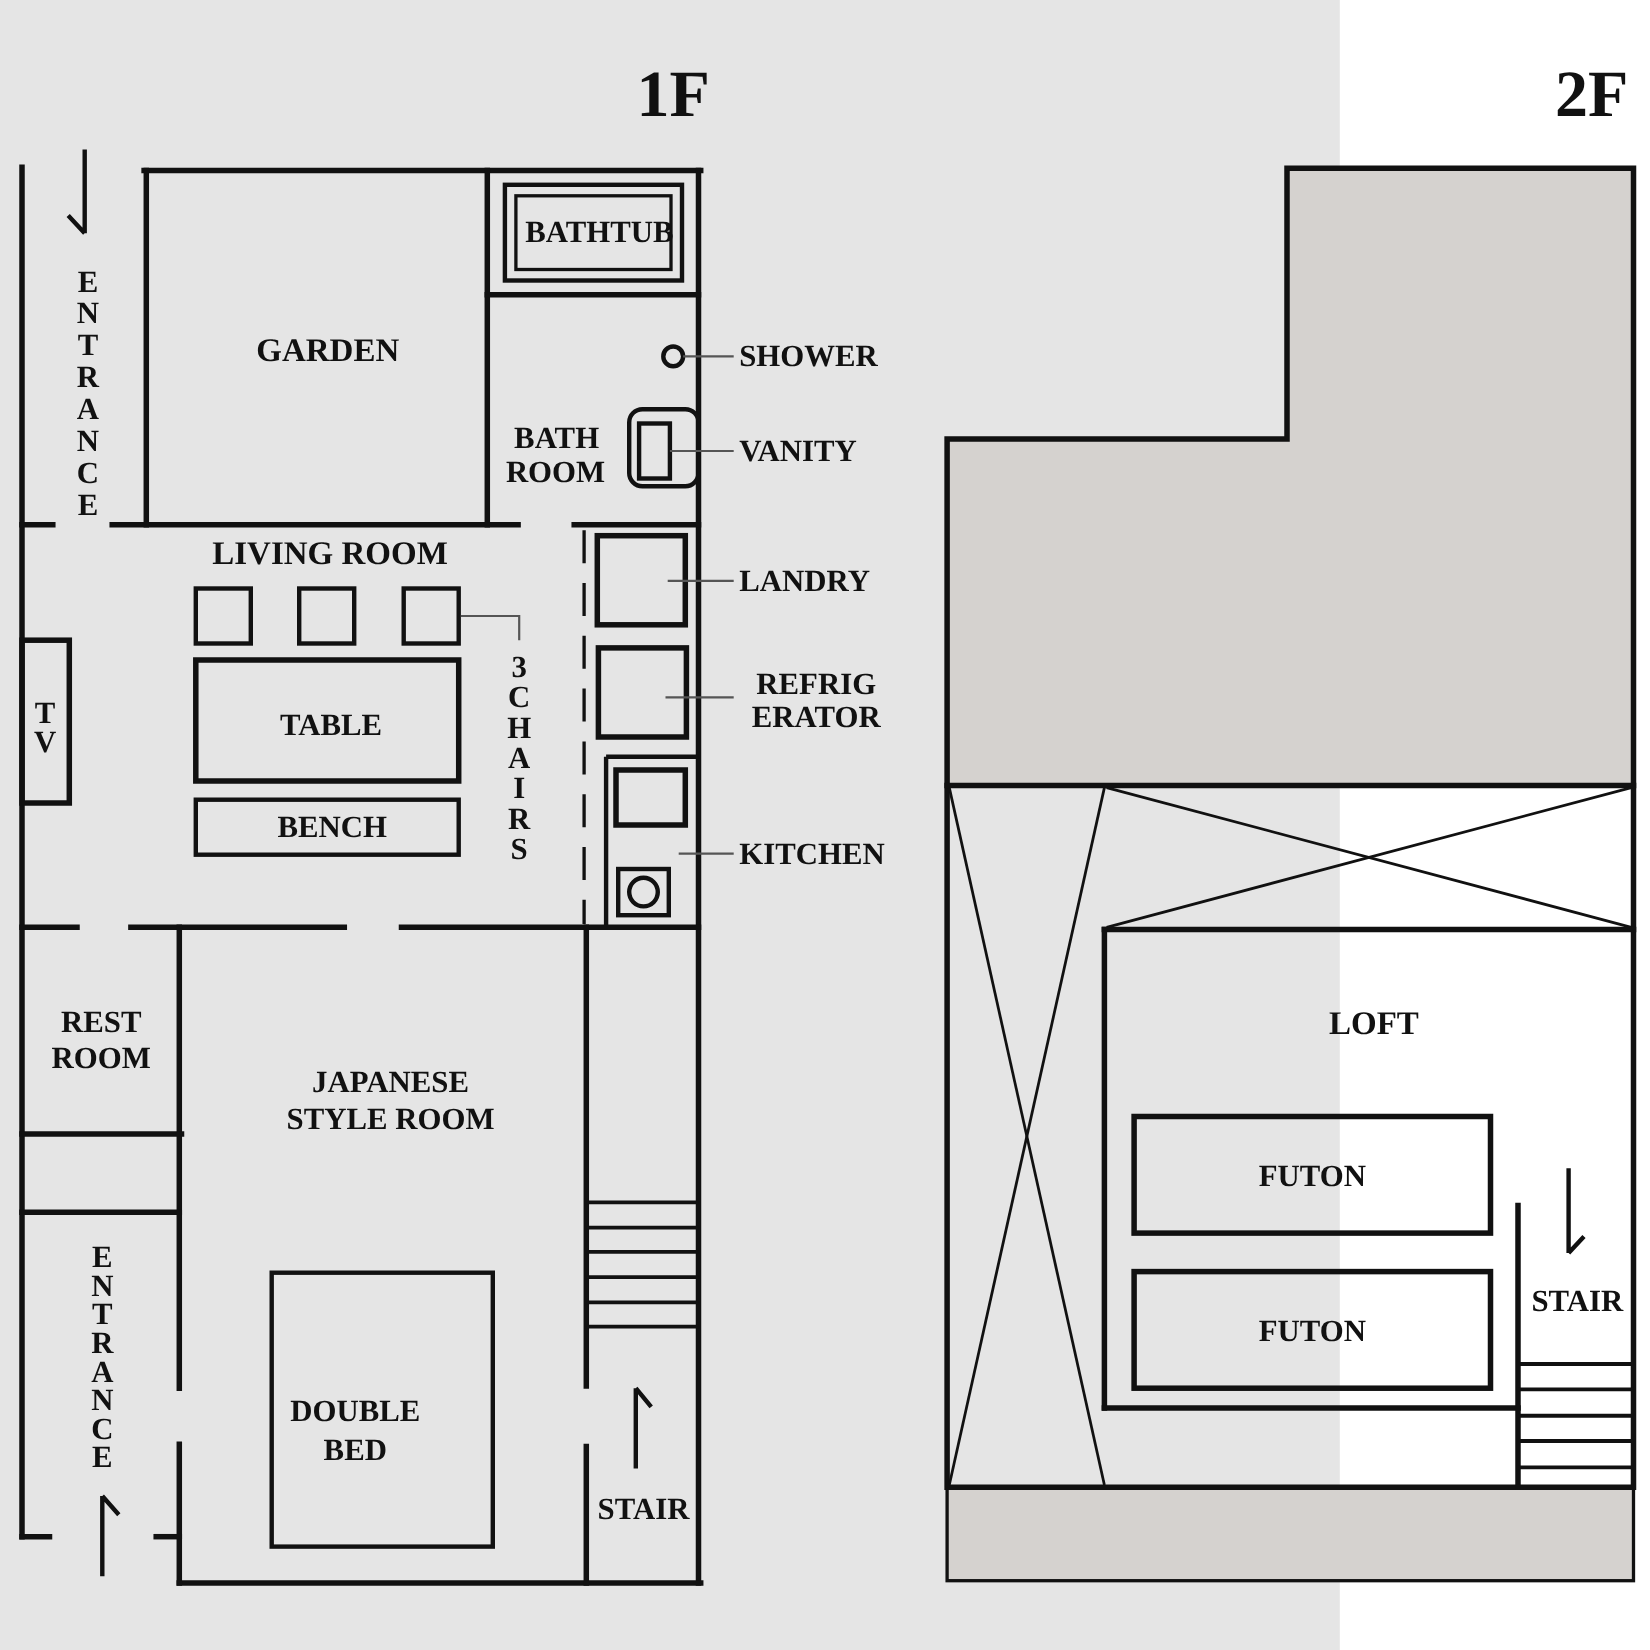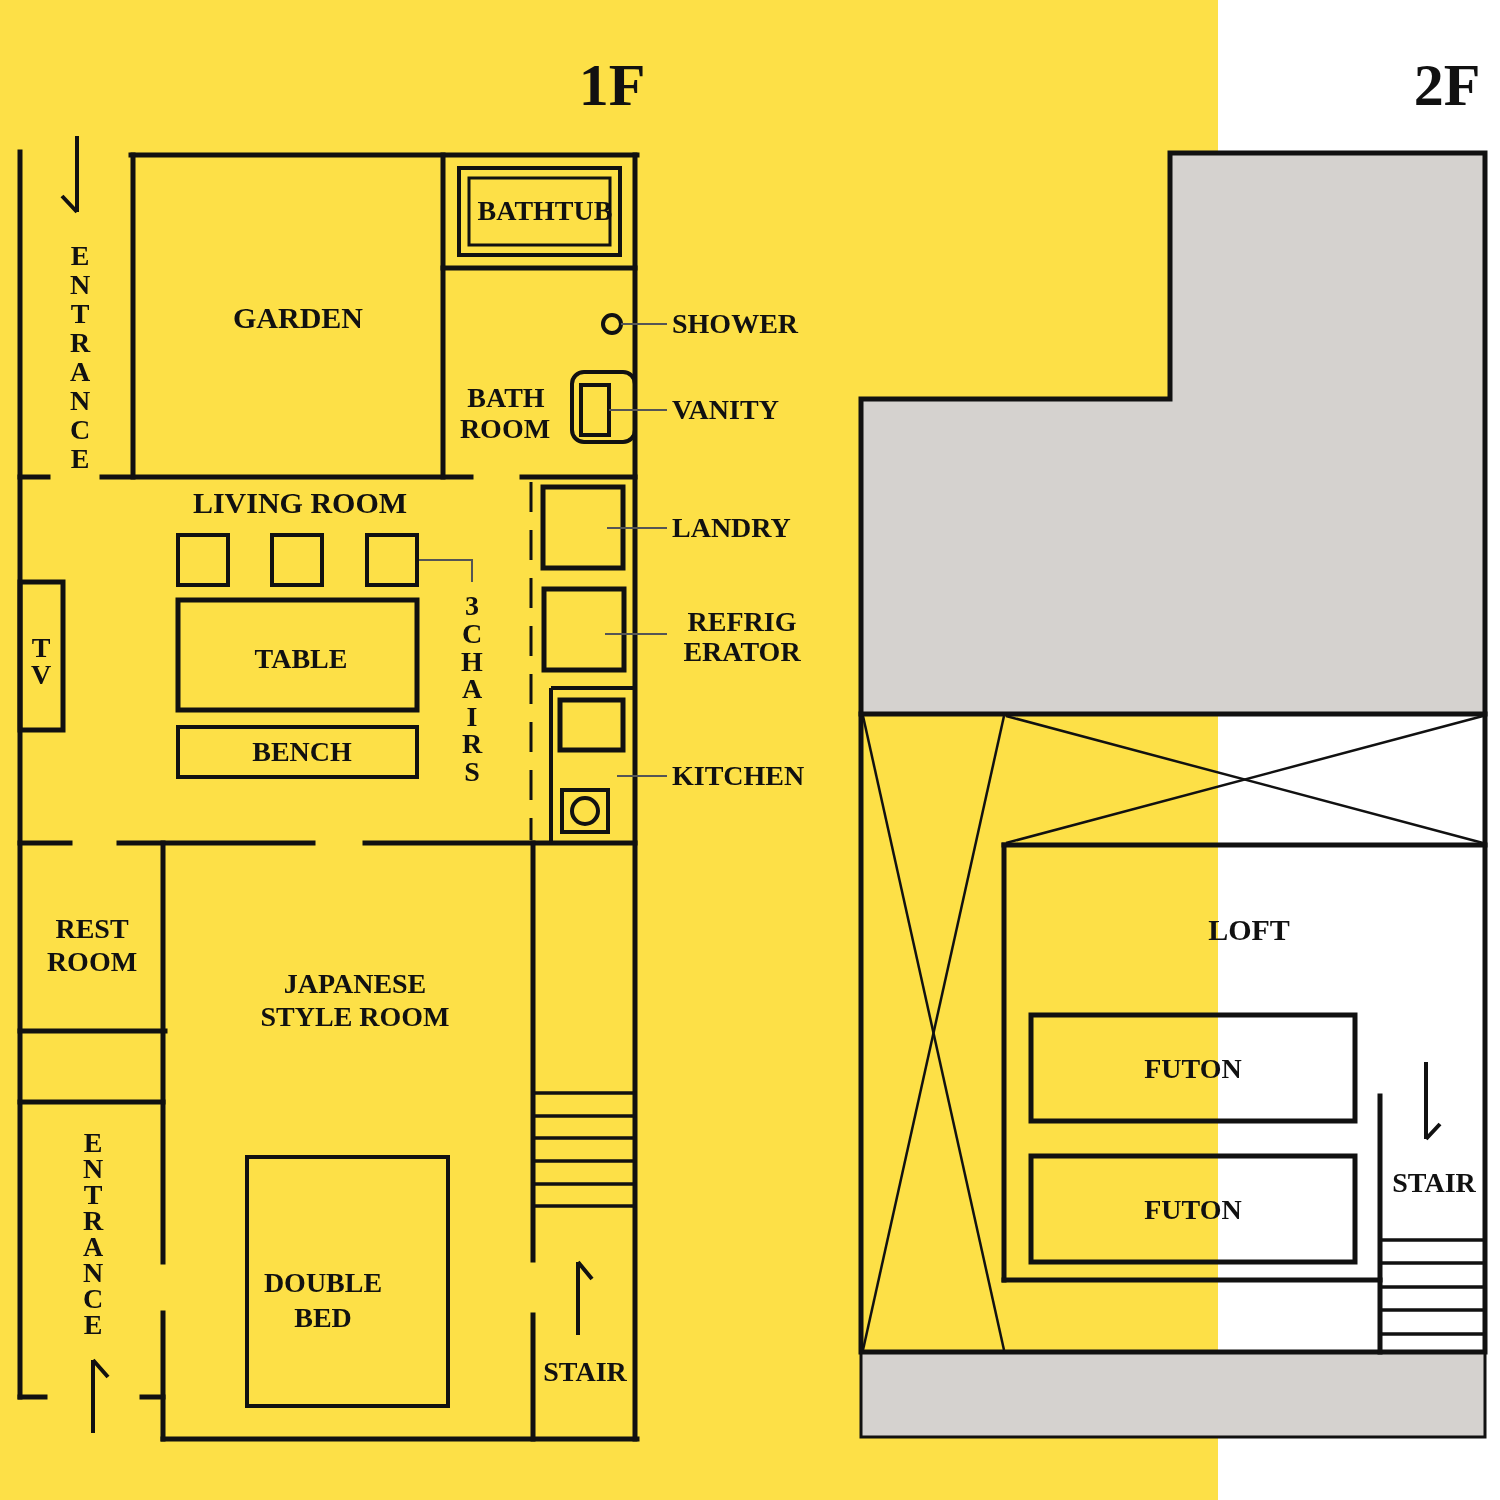--- a/index.html
+++ b/index.html
@@ -1,16 +1,16 @@
 <!DOCTYPE html>
 <html><head>
 <meta charset="utf-8">
 <style>
   html,body{margin:0;padding:0;background:#ffffff;}
-  .page{width:1218px;height:1500px;position:relative;background:#fde047;}
+  .page{width:1218px;height:1500px;position:relative;background:#e5e5e5;}
   svg{display:block;}
   text{font-family:"Liberation Serif","DejaVu Serif",serif;font-weight:bold;fill:#111;}
   .floor-title{font-size:60px;}
   .room-label{font-size:30px;}
   .sub-label{font-size:28px;}
   .side-label{font-size:28px;}
   .vtext{font-size:28px;}
   .wall{stroke:#111;stroke-width:5;fill:none;stroke-linecap:square;}
   .wall-thin{stroke:#111;stroke-width:3.5;fill:none;}
   .furn4{stroke:#111;stroke-width:4;fill:none;}

